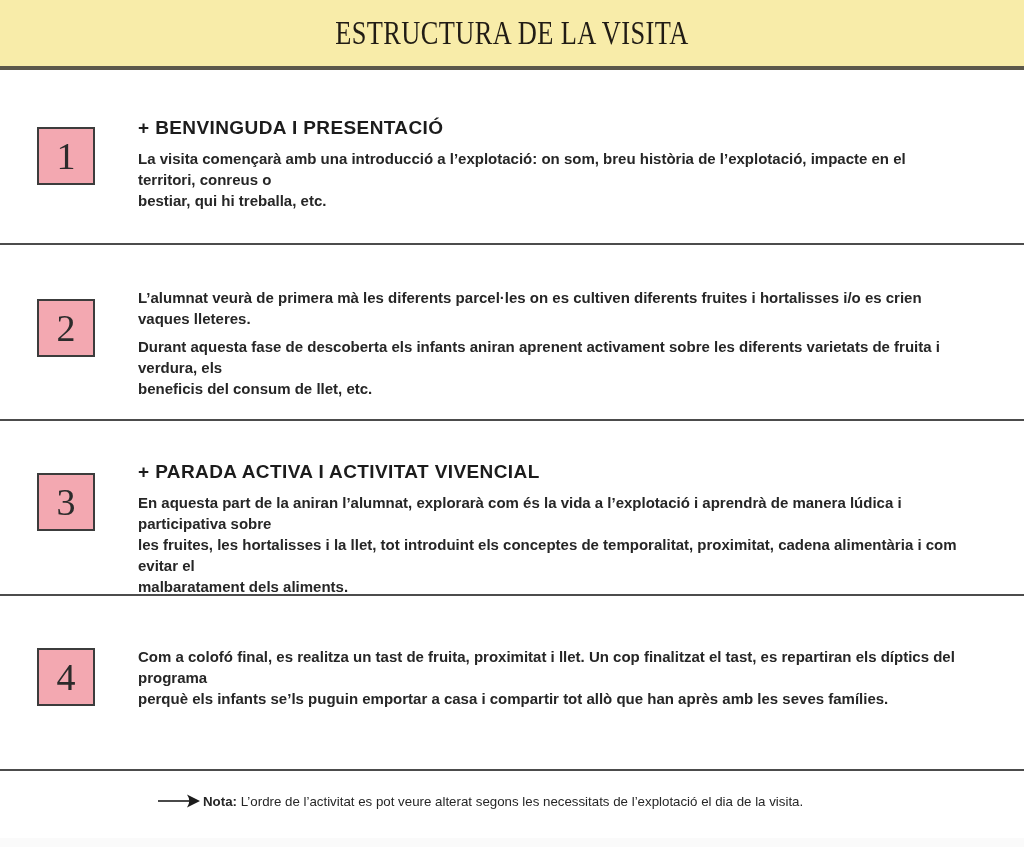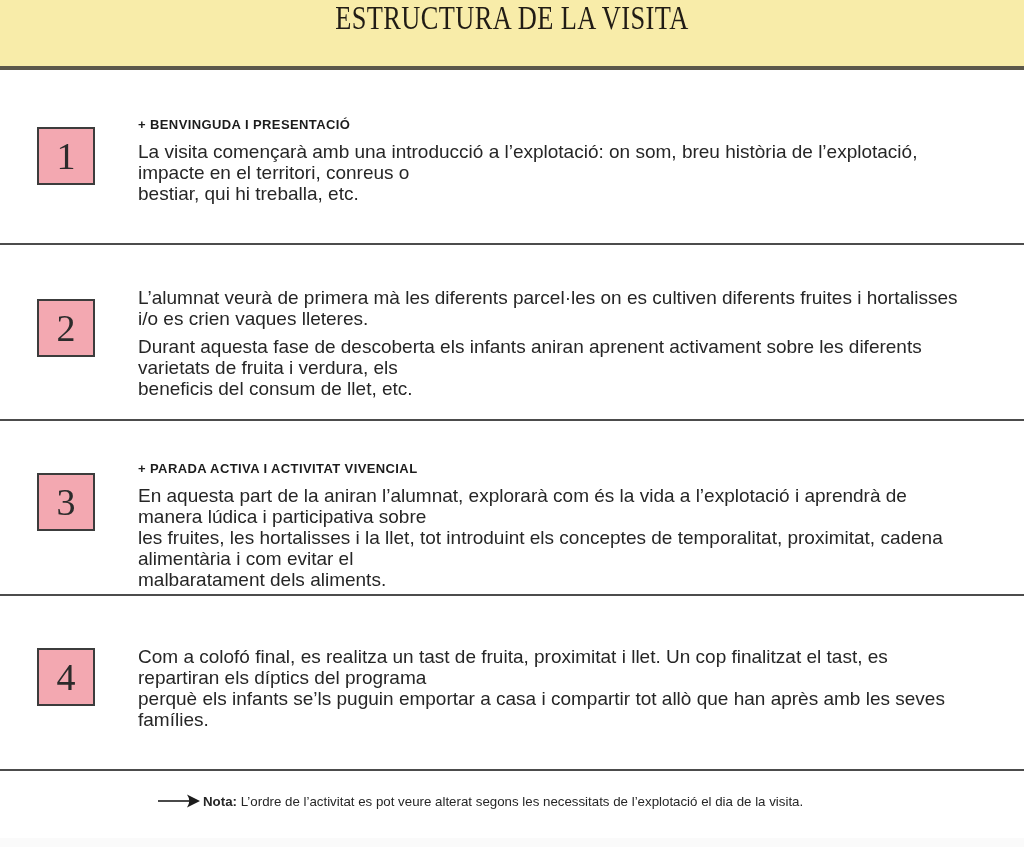--- a/index.html
+++ b/index.html
@@ -16,20 +16,21 @@
   }
 
   
   .banner {
     position: absolute;
     top: 0; left: 0; right: 0;
     height: 70px;
     background: var(--banner-bg, #f8eca9);
     border-bottom: 4px solid var(--banner-border, #5b574a);
     display: flex;
+    align-items: center;
     justify-content: center;
   }
   .banner-title {
     font-family: "Liberation Serif", serif;
     font-size: 33px;
     font-weight: 500;
     color: #211c15;
     letter-spacing: 0.5px;
     display: inline-block;
     transform: scaleX(0.80);
@@ -51,33 +52,34 @@
     justify-content: center;
   }
   .numbox span {
     font-family: "Liberation Serif", serif;
     font-size: 38px;
     color: #2b2b2b;
     line-height: 1;
   }
   .steptext { position: absolute; left: 138px; width: 824px; }
   .step-title {
-    font-size: 13px;
+    font-size: 19px;
     font-weight: bold;
     color: #1c1c1c;
     letter-spacing: 0.4px;
     margin-bottom: 9px;
     white-space: nowrap;
   }
   .step-para {
-    font-size: 19px;
+    font-size: 15px;
     line-height: 21px;
     color: var(--text, #262626);
     white-space: pre-line;
     margin-bottom: 7px;
+    font-weight: bold;
   }
 
   
   .divider {
     position: absolute;
     left: 0; right: 0;
     height: 2px;
     background: var(--divider, #4c4c4c);
   }
 

